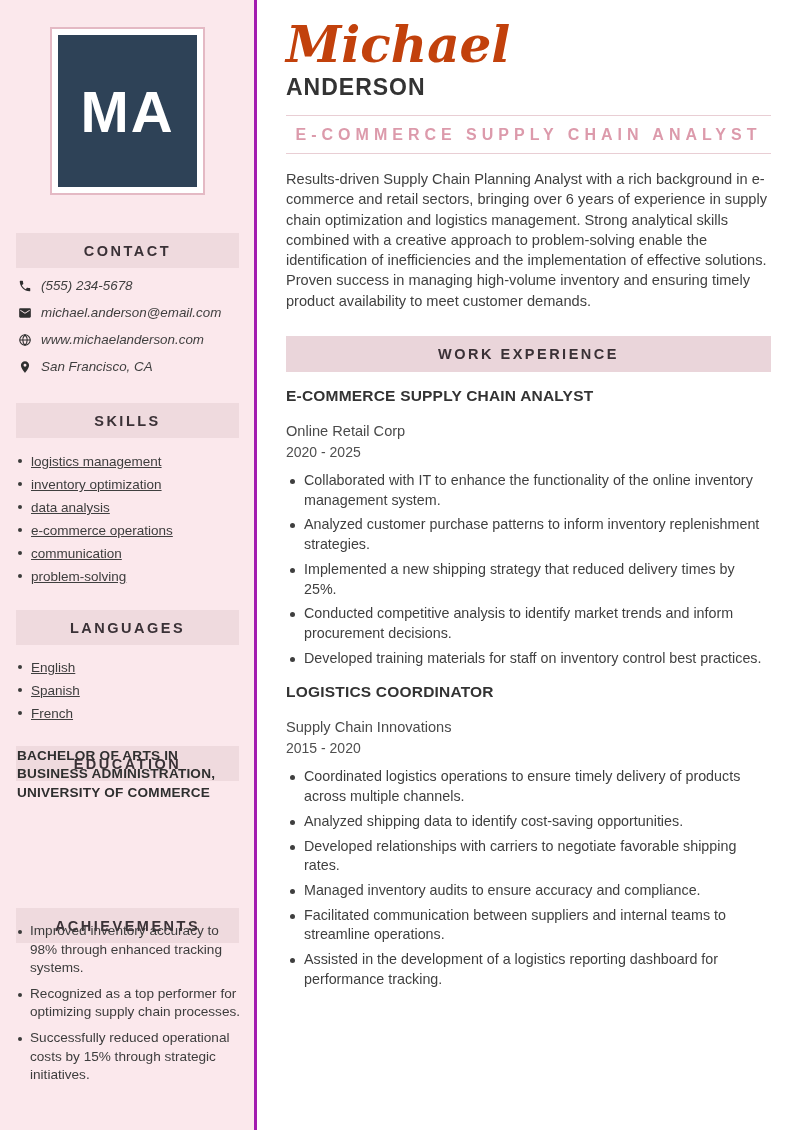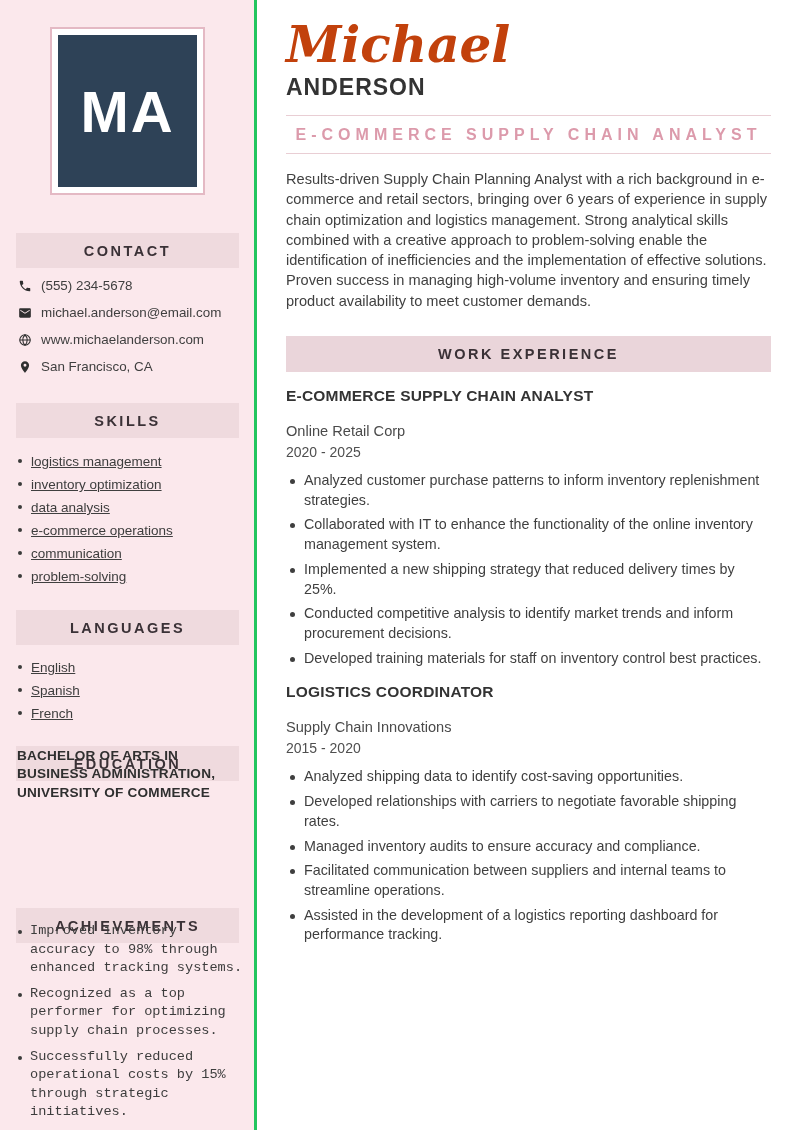--- a/index.html
+++ b/index.html
@@ -7,21 +7,21 @@
   body {
     width:800px; height:1130px;
     font-family:"Liberation Sans","DejaVu Sans",sans-serif;
     color:#3f3f3f;
   }
   .page { position:relative; width:800px; height:1130px; background:#ffffff; overflow:hidden; }
 
   
   .sidebar {
     position:absolute; left:0; top:0; width:257px; height:1130px;
-    background:#fbe8ec; border-right:3px solid #22c55e;
+    background:#fbe8ec; border-right:3px solid #a21caf;
   }
   .photo-frame {
     position:absolute; top:27px; left:50px;
     width:155px; height:168px;
     background:#ffffff; border:2px solid #e4b9c4;
     display:flex; align-items:center; justify-content:center;
   }
   .monogram {
     width:139px; height:152px; background:#2e4257;
     color:#ffffff; display:flex; align-items:center; justify-content:center;
@@ -35,40 +35,40 @@
   .band span {
     font-size:14.5px; font-weight:bold; letter-spacing:2.5px; color:#3a3136;
   }
   .band-contact { top:233px; }
   .band-skills { top:403px; }
   .band-languages { top:610px; }
   .band-education { top:746px; }
   .band-achievements { top:875px;margin-top:33px; }
 
   .contact-list { position:absolute; top:272px; left:18px; width:228px; list-style:none; }
-  .contact-list li { display:flex; align-items:center; height:27px; }
+  .contact-list li { display:flex; align-items:center; height:27px;font-style:italic; }
   .cicon { width:14px; height:14px; margin-right:9px; flex:0 0 14px; color:#2f2f2f; }
   .cicon svg { width:14px; height:14px; display:block; }
   .contact-text { font-size:13.4px; color:#3f3f3f; }
 
   .dot-list { position:absolute; left:18px; list-style:none;text-decoration:underline; }
   .dot-list li { position:relative; padding-left:13px; font-size:13.5px; color:#3d3d3d; }
   .dot-list li::before {
     content:""; position:absolute; left:0; top:9px;
     width:4px; height:4px; border-radius:50%; background:#3a3a3a;
   }
   .skills-list { top:450px; } .skills-list li { height:23px; line-height:23px; }
   .lang-list { top:656px; } .lang-list li { height:23px; line-height:23px; }
 
   .edu-text {
     position:absolute; top:747px; left:17px; width:222px;
     font-size:13.6px; font-weight:bold; color:#2f2f2f;
     line-height:18.4px; letter-spacing:0.2px;
   }
-  .ach-list { position:absolute; top:922px; left:18px; width:230px; list-style:none;font-family:Liberation Mono, monospace; }
+  .ach-list { position:absolute; top:922px; left:18px; width:230px; list-style:none; }
   .ach-list li {
     position:relative; padding-left:12px; margin-bottom:7px;
     font-size:13.6px; color:#3d3d3d; line-height:18.6px;
   }
   .ach-list li::before {
     content:""; position:absolute; left:0; top:8px;
     width:4px; height:4px; border-radius:50%; background:#3a3a3a;
   }
 
   
@@ -218,34 +218,35 @@
     <div class="work-band">
       <span>WORK EXPERIENCE</span>
     </div>
 
     <section class="job">
       <div class="job-title">E-COMMERCE SUPPLY CHAIN ANALYST</div>
       <div class="job-company">Online Retail Corp</div>
       <div class="job-dates">2020 - 2025</div>
       <ul class="job-bullets">
 
+          <li><span>Collaborated with IT to enhance the functionality of the online inventory management system.</span></li>
           <li><span>Analyzed customer purchase patterns to inform inventory replenishment strategies.</span></li>
-          <li><span>Collaborated with IT to enhance the functionality of the online inventory management system.</span></li>
           <li><span>Implemented a new shipping strategy that reduced delivery times by 25%.</span></li>
           <li><span>Conducted competitive analysis to identify market trends and inform procurement decisions.</span></li>
           <li><span>Developed training materials for staff on inventory control best practices.</span></li>
         </ul>
     </section>
 
     <section class="job">
       <div class="job-title">LOGISTICS COORDINATOR</div>
       <div class="job-company">Supply Chain Innovations</div>
       <div class="job-dates">2015 - 2020</div>
       <ul class="job-bullets">
 
+      <li><span>Coordinated logistics operations to ensure timely delivery of products across multiple channels.</span></li>
           <li><span>Analyzed shipping data to identify cost-saving opportunities.</span></li>
           <li><span>Developed relationships with carriers to negotiate favorable shipping rates.</span></li>
           <li><span>Managed inventory audits to ensure accuracy and compliance.</span></li>
           <li><span>Facilitated communication between suppliers and internal teams to streamline operations.</span></li>
           <li><span>Assisted in the development of a logistics reporting dashboard for performance tracking.</span></li>
         </ul>
     </section>
 
   </main>
 </div>

